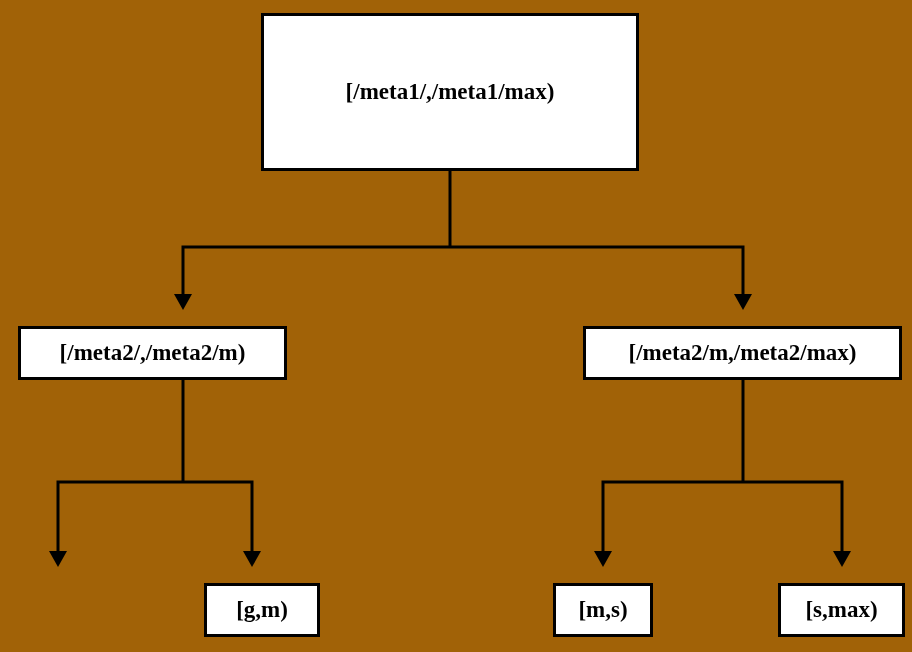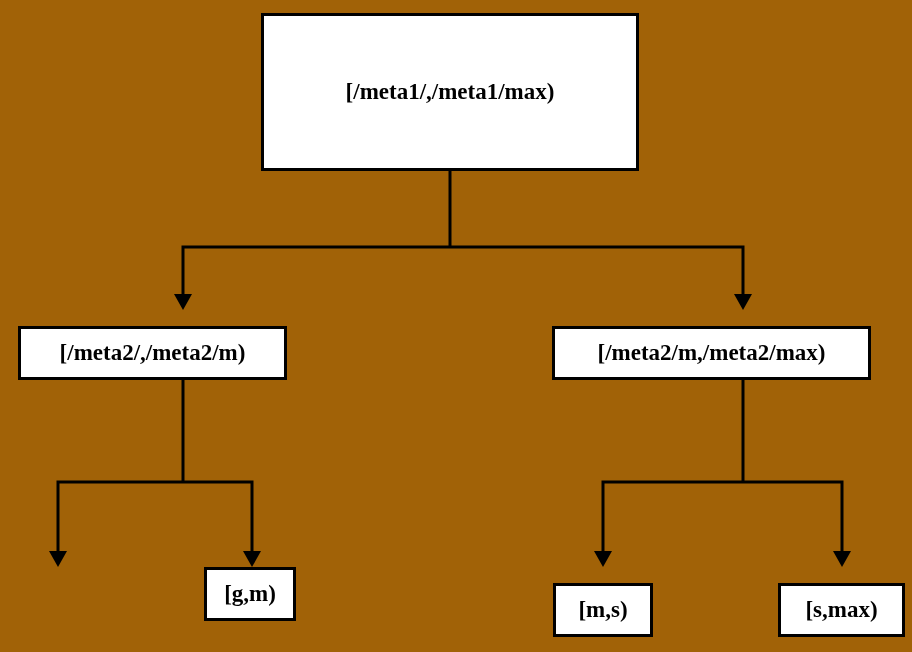--- a/index.html
+++ b/index.html
@@ -31,23 +31,23 @@
     display: flex;
     align-items: center;
     justify-content: center;
     font-size: 23px;
     font-weight: 700;
     white-space: nowrap;
     letter-spacing: 0;
   }
   .node-root        { left: 261px; top: 13px;  width: 378px; height: 158px; }
   .node-meta2-lower { left: 18px;  top: 326px; width: 269px; height: 54px; }
-  .node-meta2-upper { left: 552px; top: 326px; width: 319px; height: 54px; }
+  .node-meta2-upper { left: 583px; top: 326px; width: 319px; height: 54px; }
   .node-leaf-a-g    { left: 7px;   top: 583px; width: 103px; height: 54px; }
-  .node-leaf-g-m    { left: 204px; top: 567px; width: 92px;  height: 54px; }
+  .node-leaf-g-m    { left: 204px; top: 583px; width: 116px;  height: 54px; }
   .node-leaf-m-s    { left: 553px; top: 583px; width: 100px; height: 54px; }
   .node-leaf-s-max  { left: 778px; top: 583px; width: 127px; height: 54px; }
 </style>
 </head>
 <body>
 
 <div class="canvas">
 
   <svg class="connectors" viewBox="0 0 912 652" xmlns="http://www.w3.org/2000/svg">
 

